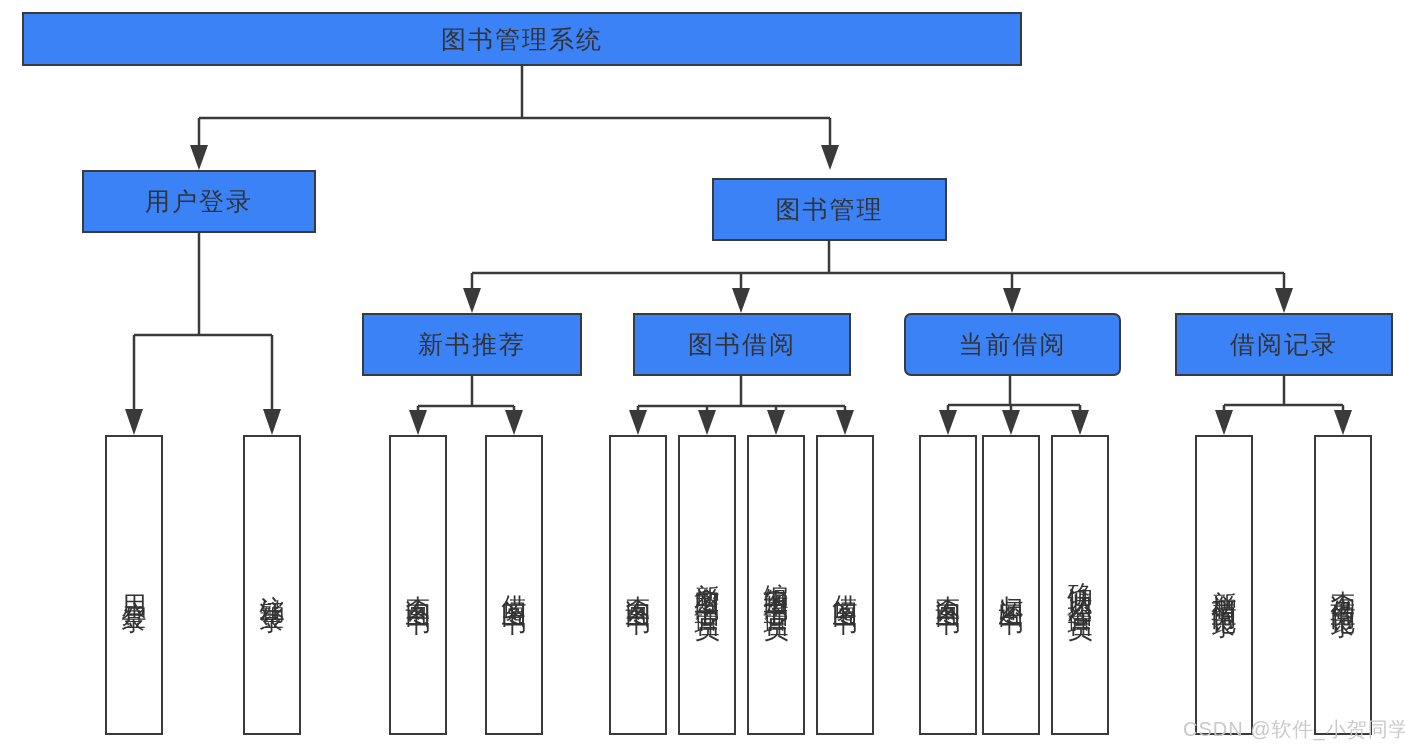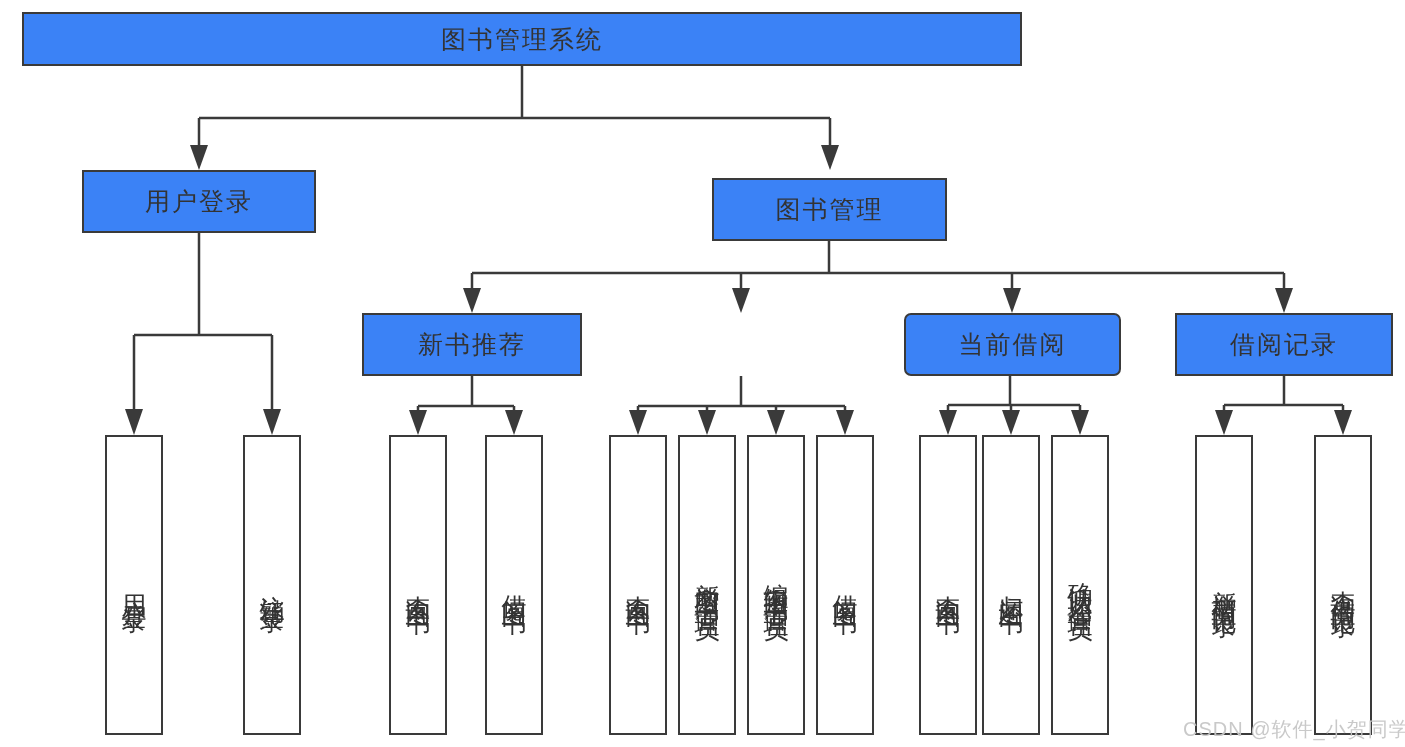--- a/index.html
+++ b/index.html
@@ -137,20 +137,23 @@
   <div class="node n2a">
     <span class="hlabel">用户登录</span>
   </div>
   <div class="node n2b">
     <span class="hlabel">图书管理</span>
   </div>
 
   <div class="node n3a">
     <span class="hlabel">新书推荐</span>
   </div>
+  <div class="node n3b">
+    <span class="hlabel">图书借阅</span>
+  </div>
   <div class="node n3c">
     <span class="hlabel">当前借阅</span>
   </div>
   <div class="node n3d">
     <span class="hlabel">借阅记录</span>
   </div>
 
   <div class="leaf leaf-l1">
     <span class="vlabel">用户登录</span>
   </div>

